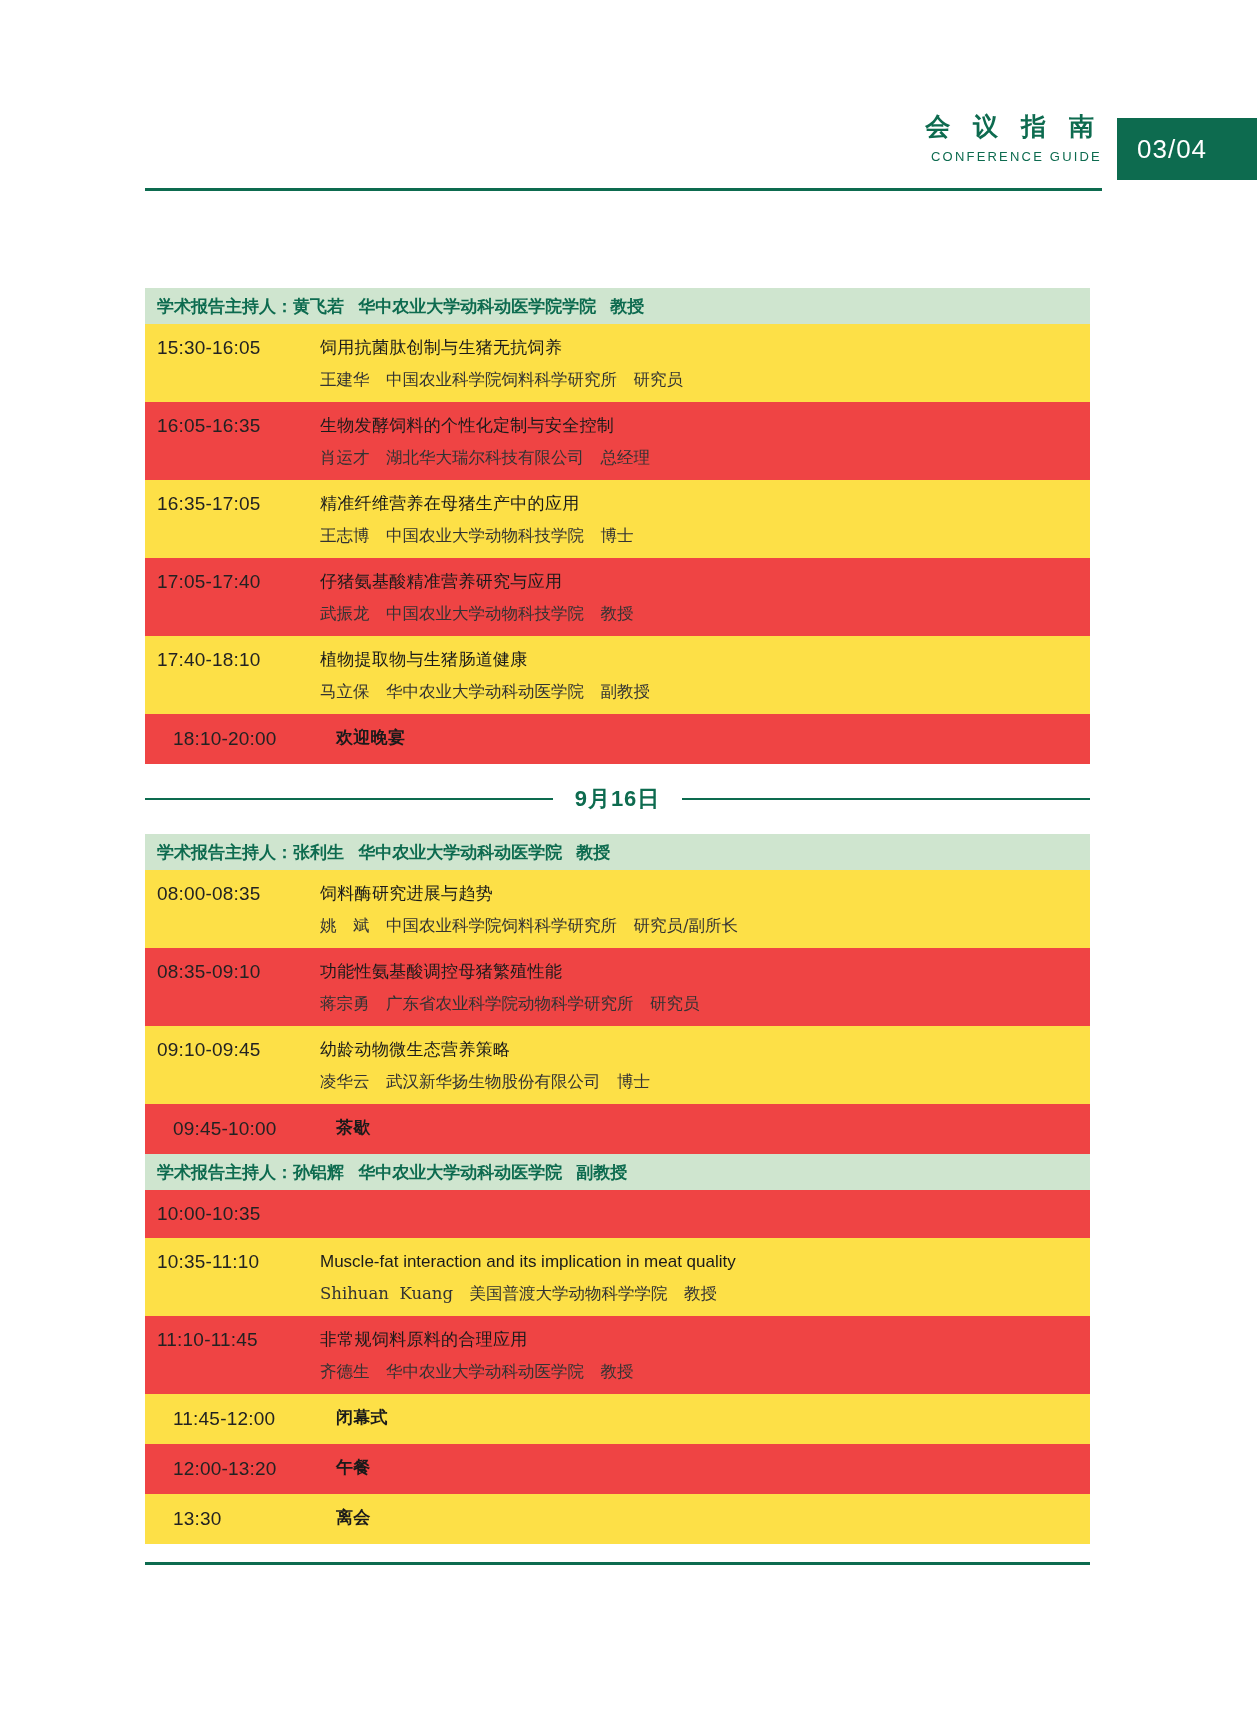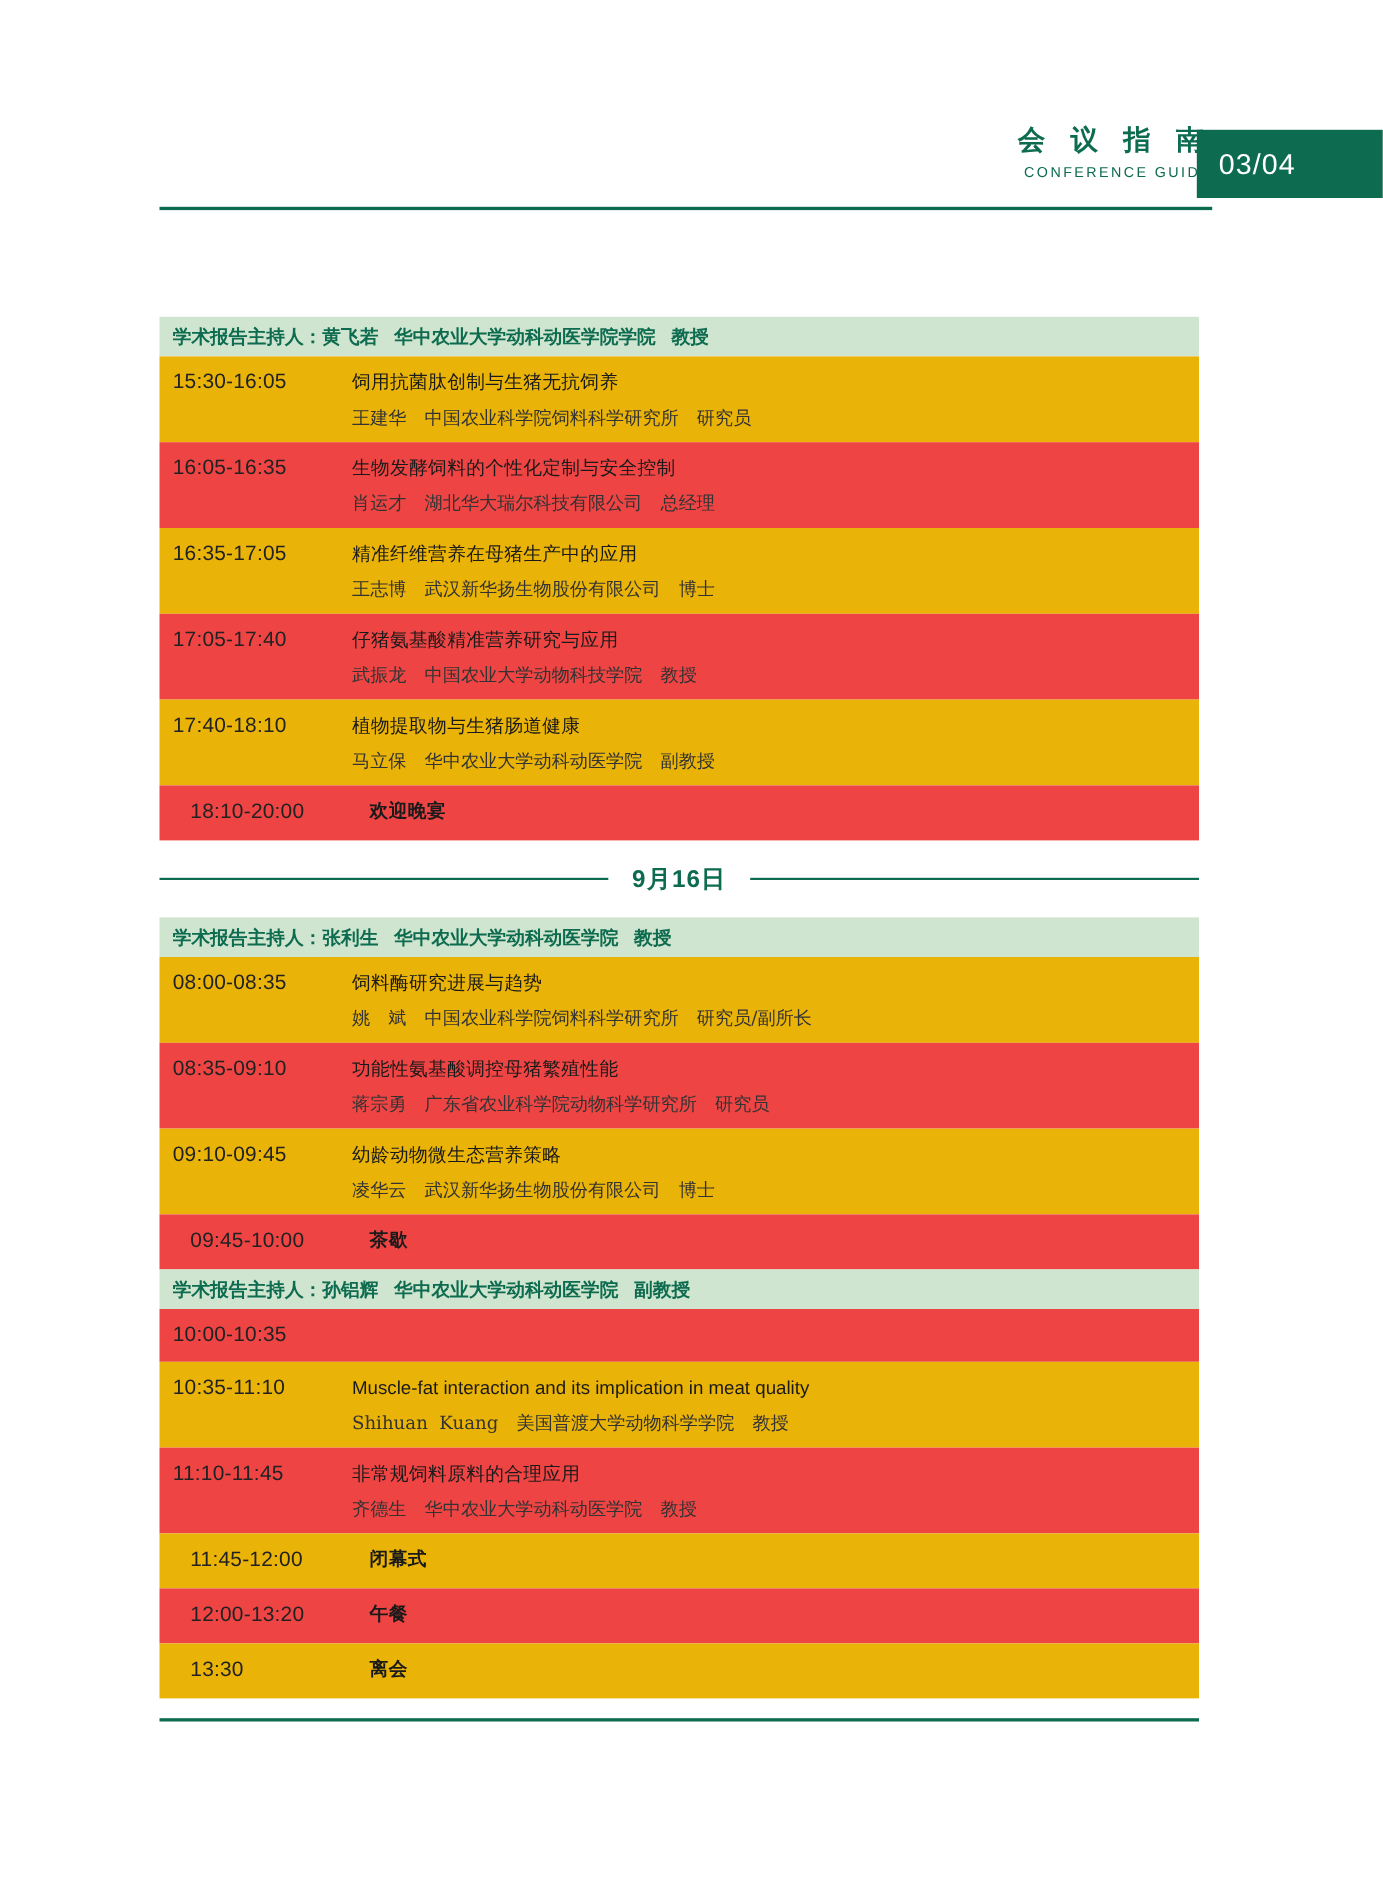--- a/index.html
+++ b/index.html
@@ -27,21 +27,21 @@
     position: absolute;
     top: 110px;
     left: 134px;
     right: 0;
     height: 80px;
   }
   .header-tab {
     position: absolute;
     right: 0;
     top: 8px;
-    width: 169px;
+    width: 140px;
     height: 62px;
     background: #0d6b4f;
     color: #ffffff;
     font-size: 26px;
     letter-spacing: 1px;
     display: flex;
     align-items: center;
     justify-content: flex-start;
     padding-left: 20px;
     box-sizing: border-box;
@@ -95,21 +95,21 @@
   .host-row .hr-seg { white-space: pre; }
 
   .row {
     display: flex;
     align-items: flex-start;
     box-sizing: border-box;
     padding: 11px 0 11px 0;
     min-height: 48px;
   }
   .row.shaded { background: #ef4444; }
-  .row.plain { background: #eab308; }
+  .row.plain { background: #fde047; }
 
   .time {
     width: 175px;
     flex: 0 0 175px;
     padding-left: 12px;
     box-sizing: border-box;
     font-size: 19px;
     color: #222222;
     line-height: 26px;
     letter-spacing: 0.2px;
@@ -201,21 +201,21 @@
       <div class="content">
         <div class="title">生物发酵饲料的个性化定制与安全控制</div>
         <div class="speaker">肖运才　湖北华大瑞尔科技有限公司　总经理</div>
       </div>
     </div>
 
     <div class="row plain">
       <div class="time">16:35-17:05</div>
       <div class="content">
         <div class="title">精准纤维营养在母猪生产中的应用</div>
-        <div class="speaker">王志博　武汉新华扬生物股份有限公司　博士</div>
+        <div class="speaker">王志博　中国农业大学动物科技学院　博士</div>
       </div>
     </div>
 
     <div class="row shaded">
       <div class="time">17:05-17:40</div>
       <div class="content">
         <div class="title">仔猪氨基酸精准营养研究与应用</div>
         <div class="speaker">武振龙　中国农业大学动物科技学院　教授</div>
       </div>
     </div>

